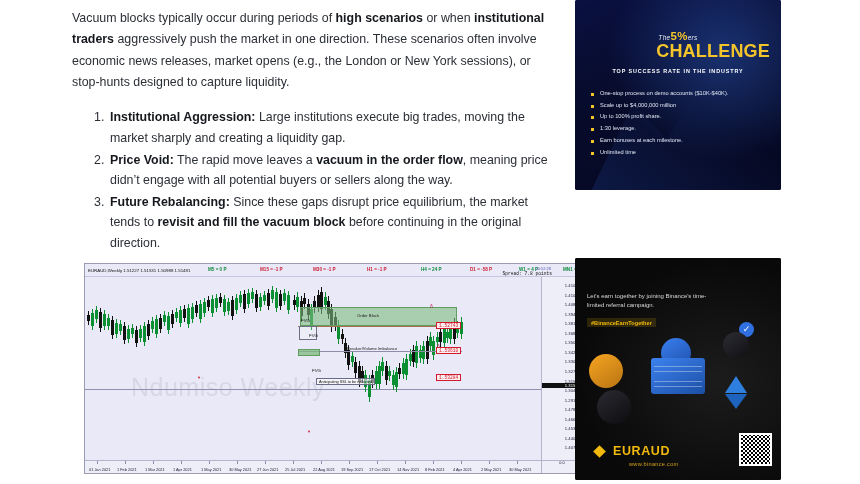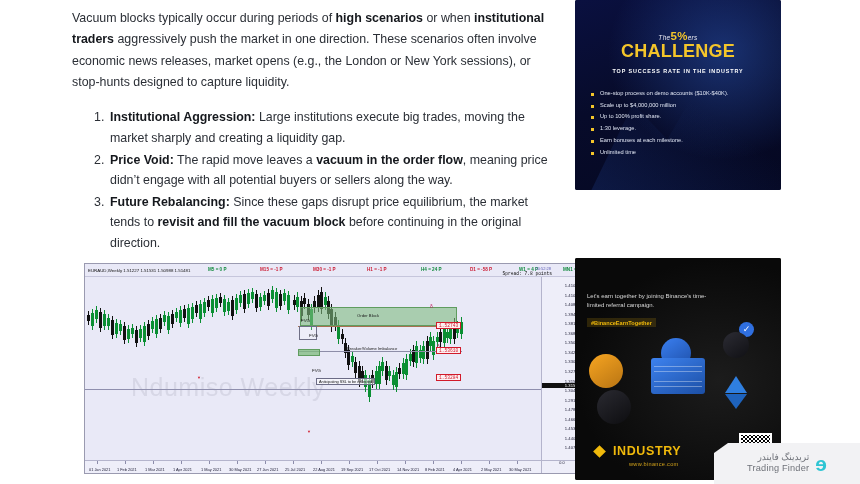--- a/index.html
+++ b/index.html
@@ -181,21 +181,21 @@
   .hg-brand {
     text-align:center; margin-top:22px; font-size:6.5px; color:#e8e8f0;
     font-style:italic; letter-spacing:0.3px;
   }
   .hg-brand .big { font-size:11.5px; font-weight:bold; color:#f4c52a; font-style:normal;}
   .hg-h1 {
     text-align:center; font-size:18px; font-weight:bold; color:#ffffff;
     letter-spacing:0.2px; margin-top:2px; line-height:1.05;
   }
   .hg-h2 {
-    text-align:center; font-size:18px; font-weight:bold; color:#f4c52a;
+    text-align:right; font-size:18px; font-weight:bold; color:#f4c52a;
     letter-spacing:0.2px; line-height:1.05;
   }
   .hg-sub {
     text-align:center; font-size:5.4px; font-weight:bold; color:#ffffff;
     letter-spacing:0.9px; margin-top:7px;
   }
   .hg-list { margin-top:14px; padding-left:14px; }
   .hg-list li {
     list-style:none; position:relative;
     font-size:5.7px; color:#dfe4f2; line-height:2.07; white-space:nowrap;
@@ -825,29 +825,22 @@
         <div class="ln" style="top:8px"></div>
           <div class="ln" style="top:13px"></div>
         <div class="ln" style="top:23px"></div>
           <div class="ln" style="top:28px"></div>
       </div>
       <div class="coin c-xrp"></div>
       <div class="eth-d"></div>
       <div class="eth-d2"></div>
 
       <div class="bn-diamond"></div>
-      <div class="bn-logo">INDUSTRY</div>
+      <div class="bn-logo">EURAUD</div>
       <div class="bn-url">www.binance.com</div>
       <div class="bn-qr">
           <div class="q"></div>
         </div>
     </div>
 
-    <div class="tf-logo">
-      <div class="tf-text">
-        <div class="tf-fa">تریدینگ فایندر</div>
-        <div class="tf-en">Trading Finder</div>
-      </div>
-      <div class="tf-mark">ɘ</div>
-    </div>
 
   </div>
 </div>
 
 </body></html>

